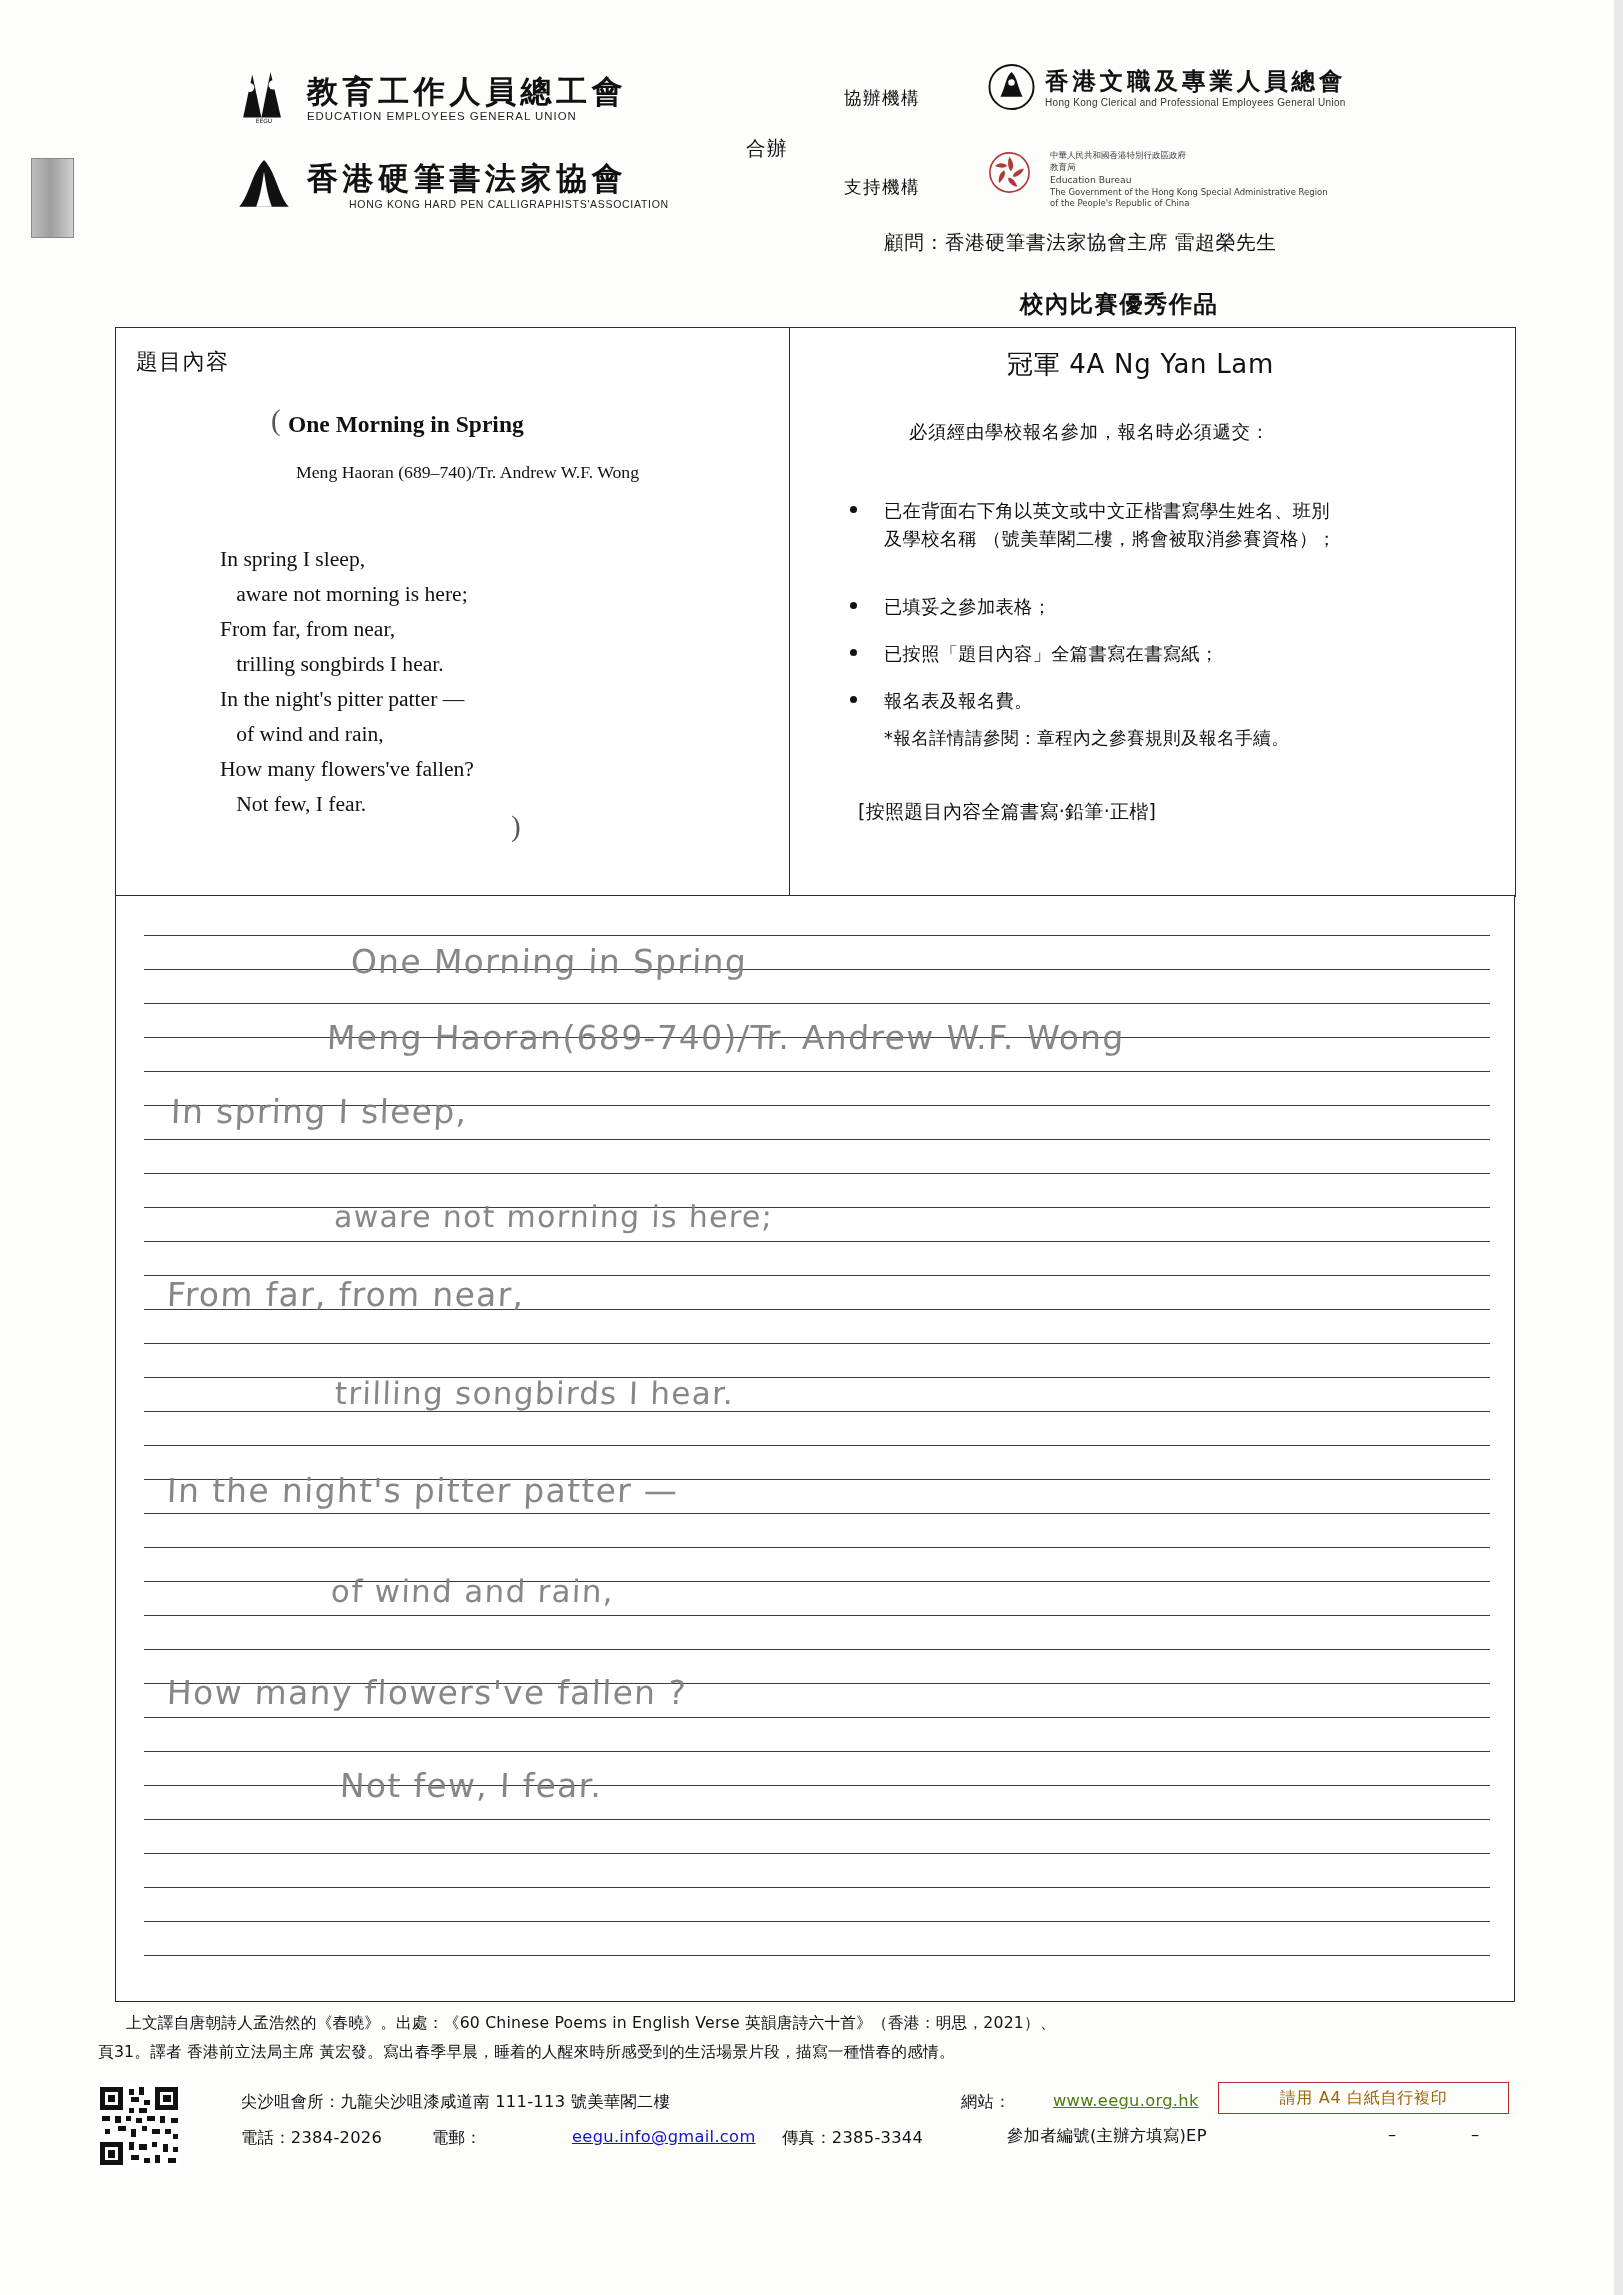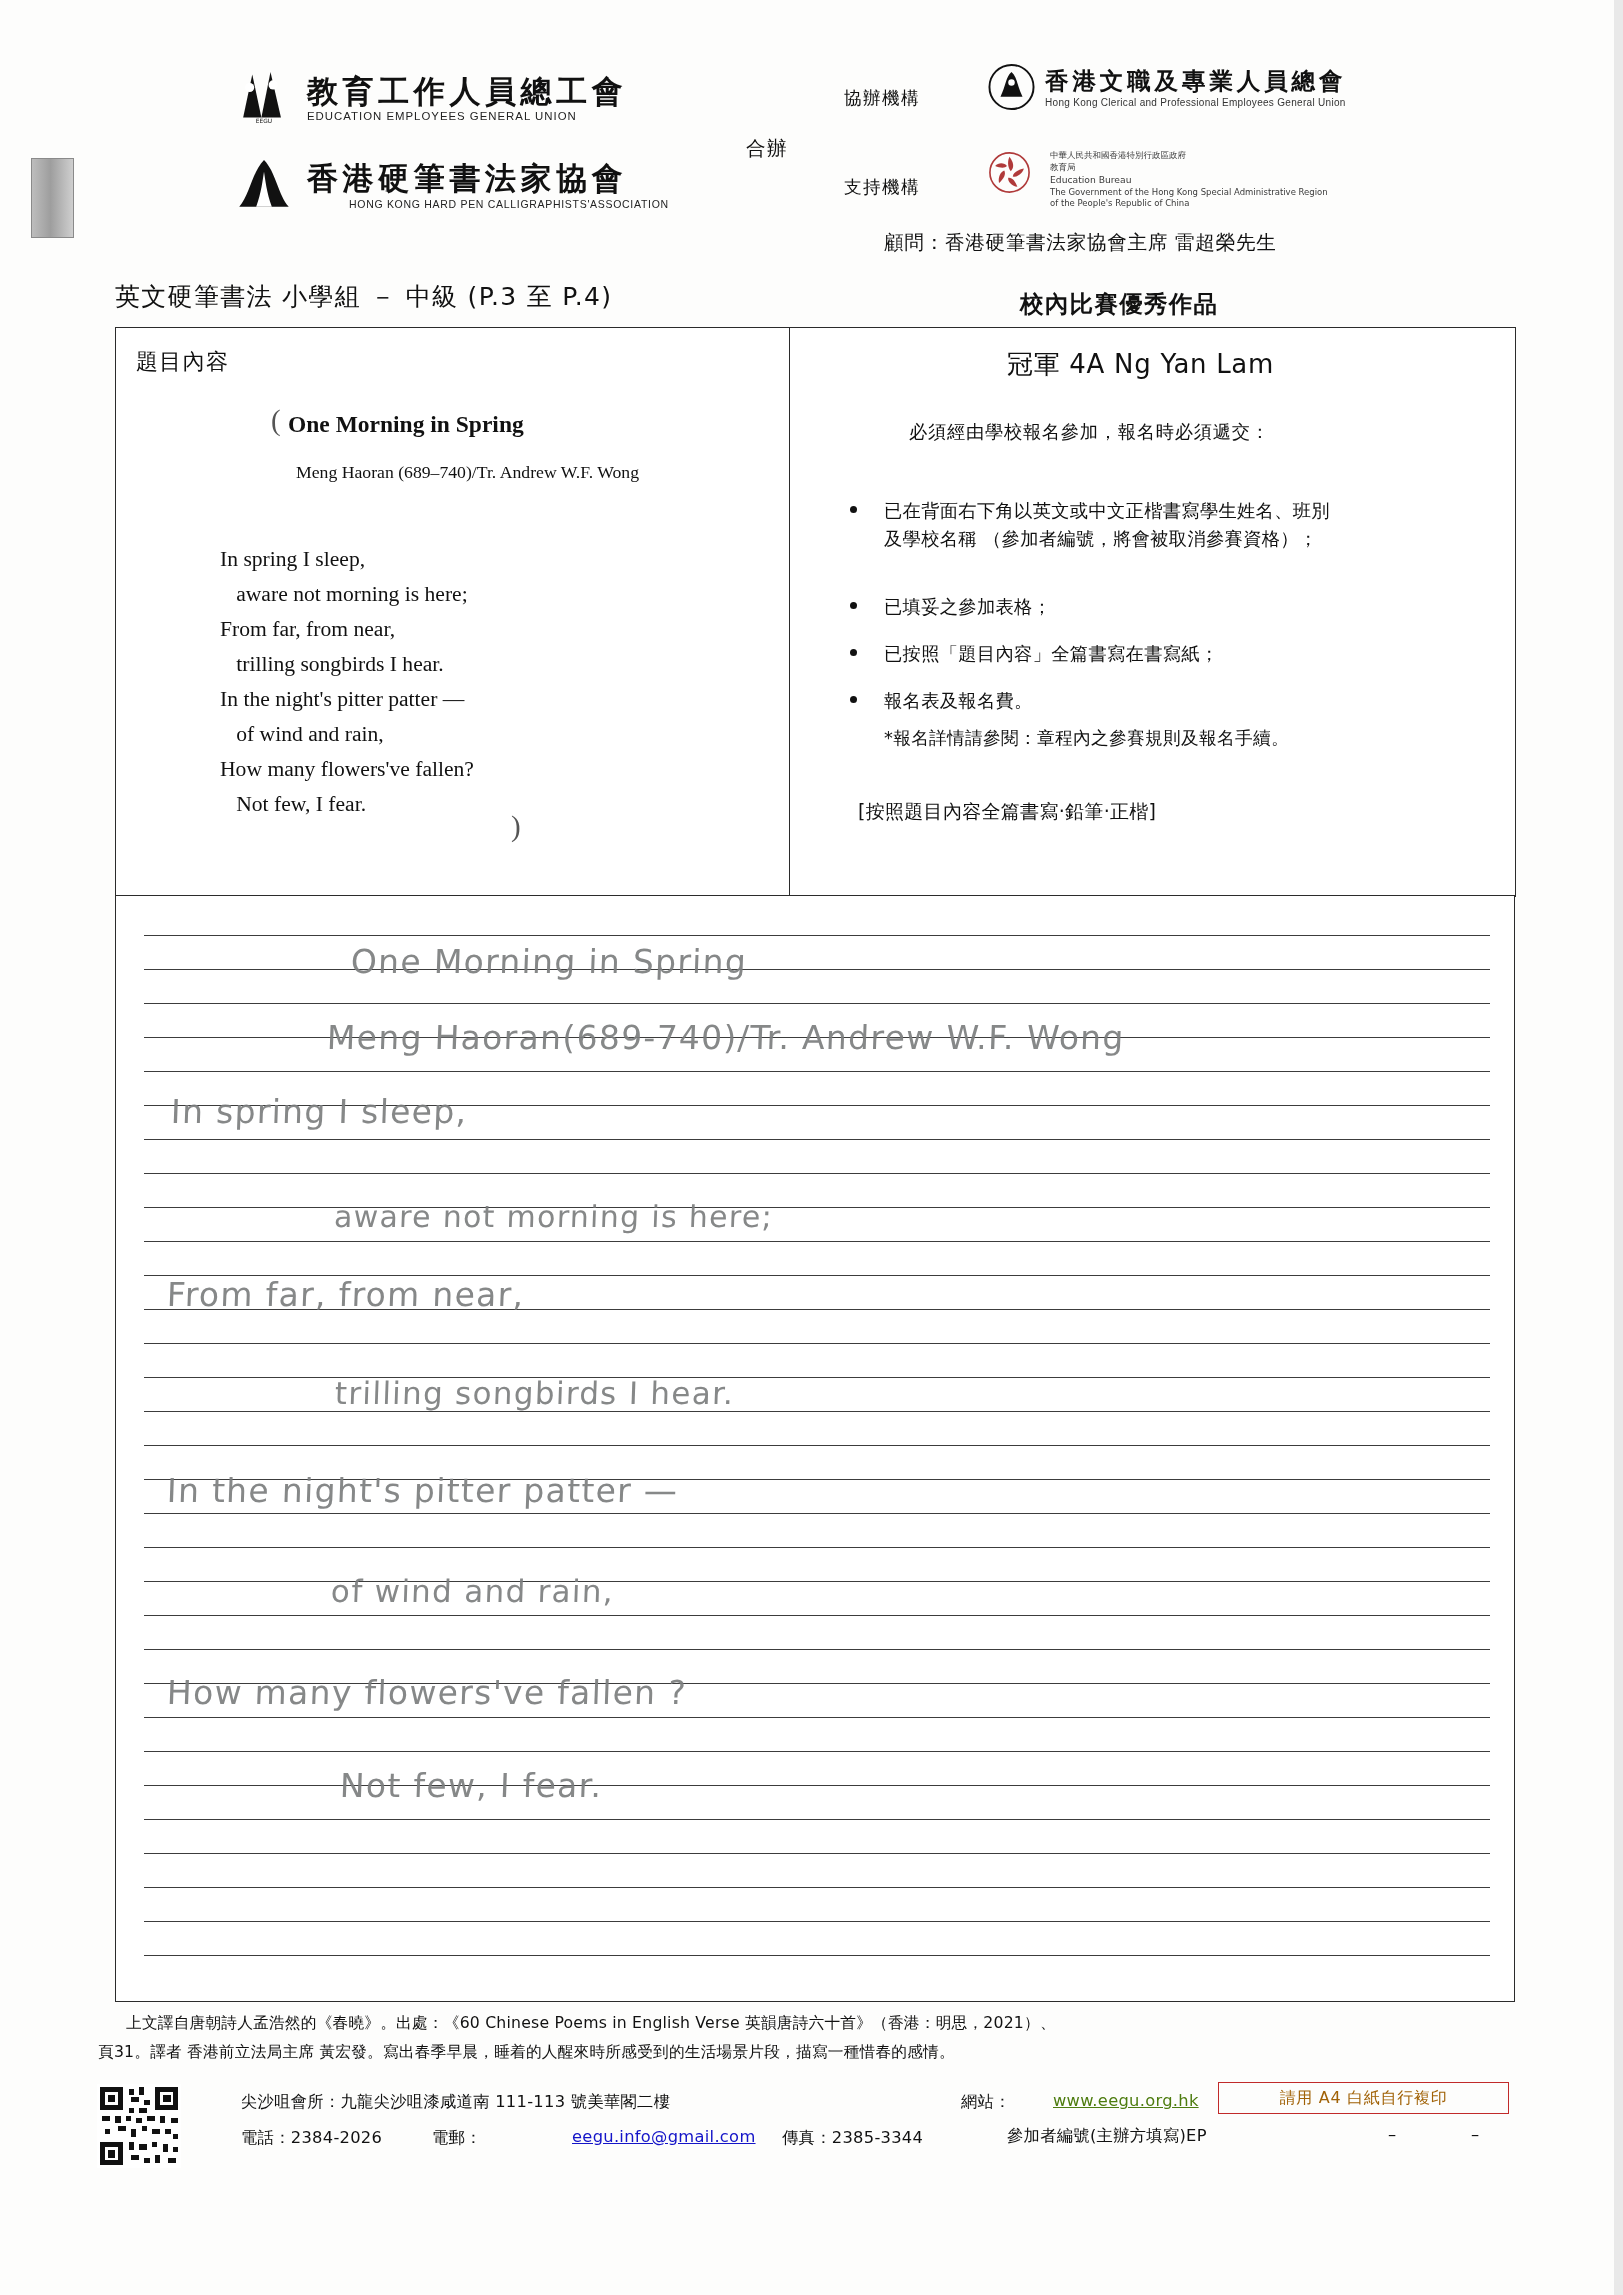--- a/index.html
+++ b/index.html
@@ -332,21 +332,20 @@
     </div>
     <div class="edb-line" id="edb-l1">中華人民共和國香港特別行政區政府</div>
     <div class="edb-line" id="edb-l2">教育局</div>
     <div class="edb-line" id="edb-l3">Education Bureau</div>
     <div class="edb-line" id="edb-l4">The Government of the Hong Kong Special Administrative Region</div>
     <div class="edb-line" id="edb-l5">of the People's Republic of China</div>
 
     <div id="advisor">顧問：香港硬筆書法家協會主席  雷超榮先生</div>
   </div>
 
-  <div id="comp-sub">英文硬筆書法  小學組 － 中級 (P.3 至 P.4)</div>
   <div id="excellent-label">校內比賽優秀作品</div>
 
   <div class="box" id="prompt-box"></div>
   <div id="prompt-head">題目內容</div>
   <div class="paren" id="paren-open">(</div>
   <div id="poem-title">One Morning in Spring</div>
   <div id="poem-author">Meng Haoran (689–740)/Tr. Andrew W.F. Wong</div>
   <div id="poem-body">In spring I sleep,
    aware not morning is here;
 From far, from near,
@@ -356,21 +355,21 @@
 How many flowers've fallen?
    Not few, I fear.</div>
   <div class="paren" id="paren-close">)</div>
 
   <div class="box" id="rules-box"></div>
   <div id="champion">冠軍 4A Ng Yan Lam</div>
   <div id="rules-intro">必須經由學校報名參加，報名時必須遞交：</div>
 
   <div class="bullet-dot" id="d1"></div>
   <div class="bullet-item" id="b1" style="white-space:pre-line;">已在背面右下角以英文或中文正楷書寫學生姓名、班別
-及學校名稱 （參加者編號，將會被取消參賽資格）；</div>
+及學校名稱 （號美華閣二樓，將會被取消參賽資格）；</div>
 
   <div class="bullet-dot" id="d2"></div>
   <div class="bullet-item" id="b2">已填妥之參加表格；</div>
 
   <div class="bullet-dot" id="d3"></div>
   <div class="bullet-item" id="b3">已按照「題目內容」全篇書寫在書寫紙；</div>
 
   <div class="bullet-dot" id="d4"></div>
   <div class="bullet-item" id="b4">報名表及報名費。</div>
 

